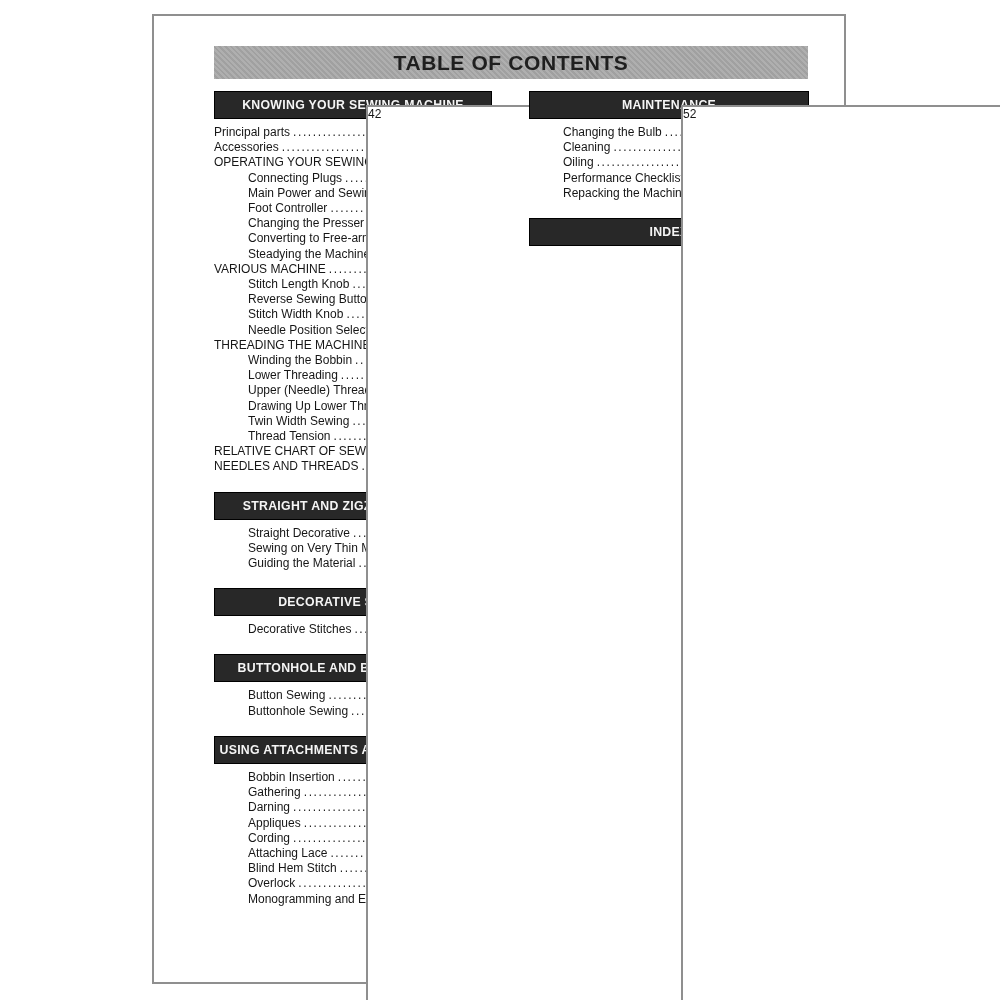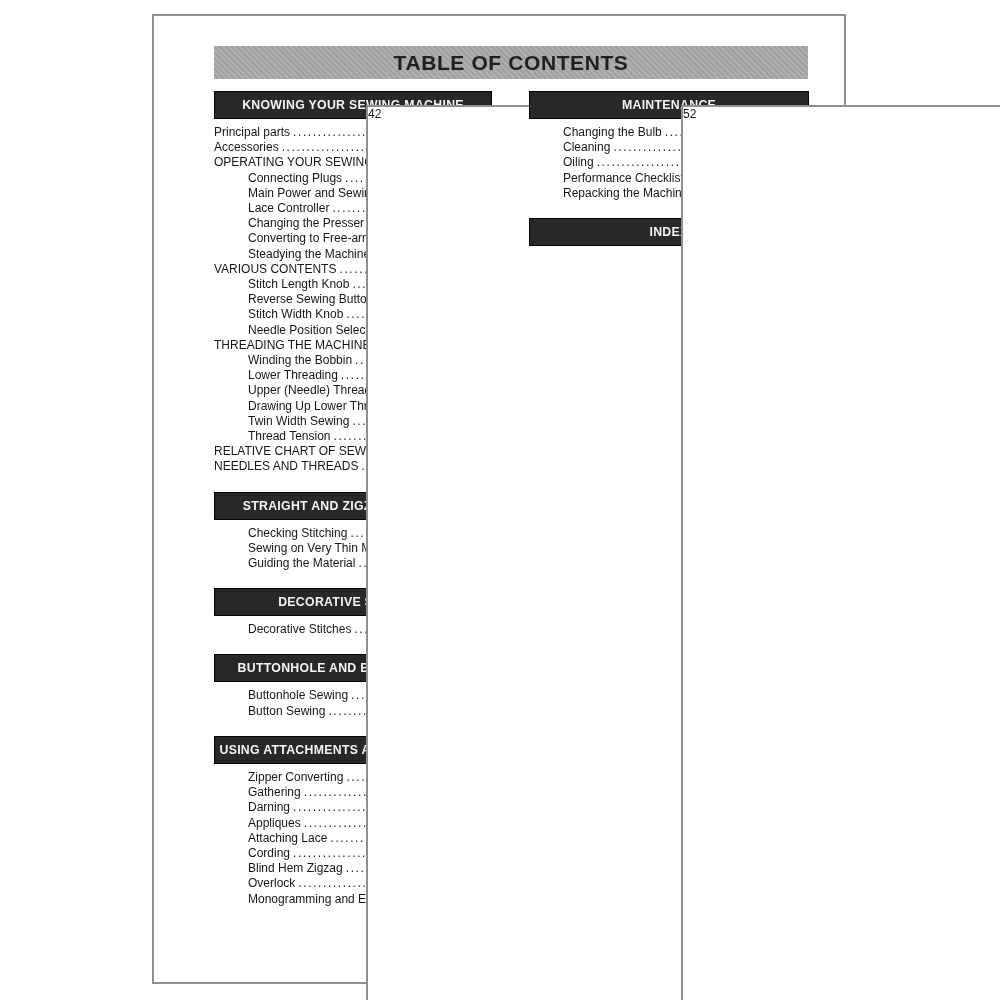--- a/index.html
+++ b/index.html
@@ -87,41 +87,41 @@
               <span class="label">Connecting Plugs</span>
               <span class="leader"></span>
               <span class="page">3</span>
             </div>
             <div class="row indent1">
               <span class="label">Main Power and Sewing Light Switches</span>
               <span class="leader"></span>
               <span class="page">4</span>
             </div>
             <div class="row indent1">
-              <span class="label">Lace Controller</span>
+              <span class="label">Foot Controller</span>
               <span class="leader"></span>
               <span class="page">4</span>
             </div>
             <div class="row indent1">
               <span class="label">Changing the Presser Foot</span>
               <span class="leader"></span>
               <span class="page">6</span>
             </div>
             <div class="row indent1">
               <span class="label">Converting to Free-arm Style</span>
               <span class="leader"></span>
               <span class="page">6</span>
             </div>
             <div class="row indent1">
               <span class="label">Steadying the Machine</span>
               <span class="leader"></span>
               <span class="page">7</span>
             </div>
             <div class="row">
-              <span class="label">VARIOUS CONTENTS</span>
+              <span class="label">VARIOUS MACHINE</span>
               <span class="leader"></span>
               <span class="page">7</span>
             </div>
             <div class="row indent1">
               <span class="label">Stitch Length Knob</span>
               <span class="leader"></span>
               <span class="page">7</span>
             </div>
             <div class="row indent1">
               <span class="label">Reverse Sewing Button</span>
@@ -182,21 +182,21 @@
               <span class="page">18</span>
             </div>
           </div>
         </div>
         <div class="section">
           <div class="section-header">
             <span>STRAIGHT AND ZIGZAG STITCHING</span>
           </div>
           <div class="items">
             <div class="row indent1">
-              <span class="label">Checking Stitching</span>
+              <span class="label">Straight Decorative</span>
               <span class="leader"></span>
               <span class="page">20</span>
             </div>
             <div class="row indent1">
               <span class="label">Sewing on Very Thin Material</span>
               <span class="leader"></span>
               <span class="page">22</span>
             </div>
             <div class="row indent1">
               <span class="label">Guiding the Material</span>
@@ -216,68 +216,68 @@
               <span class="page">26</span>
             </div>
           </div>
         </div>
         <div class="section">
           <div class="section-header">
             <span>BUTTONHOLE AND BUTTON SEWING</span>
           </div>
           <div class="items">
             <div class="row indent1">
+              <span class="label">Button Sewing</span>
+              <span class="leader"></span>
+              <span class="page">32</span>
+            </div>
+            <div class="row indent1">
               <span class="label">Buttonhole Sewing</span>
               <span class="leader"></span>
               <span class="page">29</span>
             </div>
-            <div class="row indent1">
-              <span class="label">Button Sewing</span>
-              <span class="leader"></span>
-              <span class="page">32</span>
-            </div>
           </div>
         </div>
         <div class="section">
           <div class="section-header">
             <span>USING ATTACHMENTS AND APPLICATIONS</span>
           </div>
           <div class="items">
             <div class="row indent1">
-              <span class="label">Zipper Converting</span>
+              <span class="label">Bobbin Insertion</span>
               <span class="leader"></span>
               <span class="page">34</span>
             </div>
             <div class="row indent1">
               <span class="label">Gathering</span>
               <span class="leader"></span>
               <span class="page">36</span>
             </div>
             <div class="row indent1">
               <span class="label">Darning</span>
               <span class="leader"></span>
               <span class="page">36</span>
             </div>
             <div class="row indent1">
               <span class="label">Appliques</span>
               <span class="leader"></span>
               <span class="page">37</span>
             </div>
             <div class="row indent1">
+              <span class="label">Cording</span>
+              <span class="leader"></span>
+              <span class="page">39</span>
+            </div>
+            <div class="row indent1">
               <span class="label">Attaching Lace</span>
               <span class="leader"></span>
               <span class="page">38</span>
             </div>
             <div class="row indent1">
-              <span class="label">Cording</span>
-              <span class="leader"></span>
-              <span class="page">39</span>
-            </div>
-            <div class="row indent1">
-              <span class="label">Blind Hem Zigzag</span>
+              <span class="label">Blind Hem Stitch</span>
               <span class="leader"></span>
               <span class="page">40</span>
             </div>
             <div class="row indent1">
               <span class="label">Overlock</span>
               <span class="leader"></span>
               <span class="page">41</span>
             </div>
             <div class="row indent1">
               <span class="label">Monogramming and Embroidering</span>

